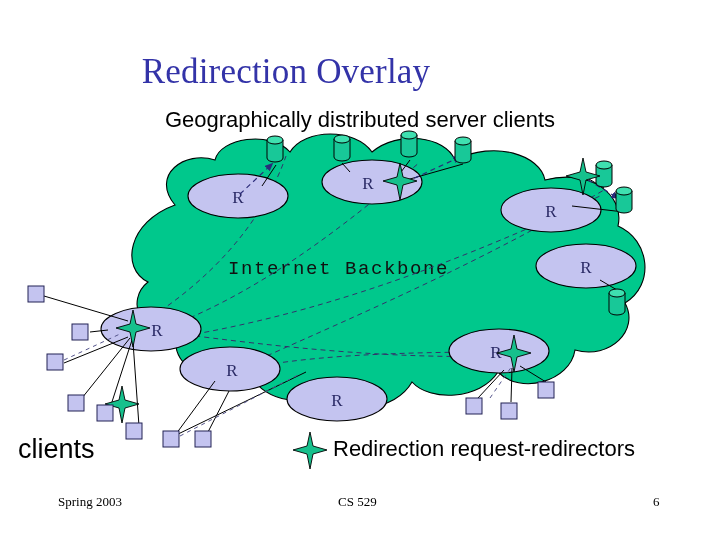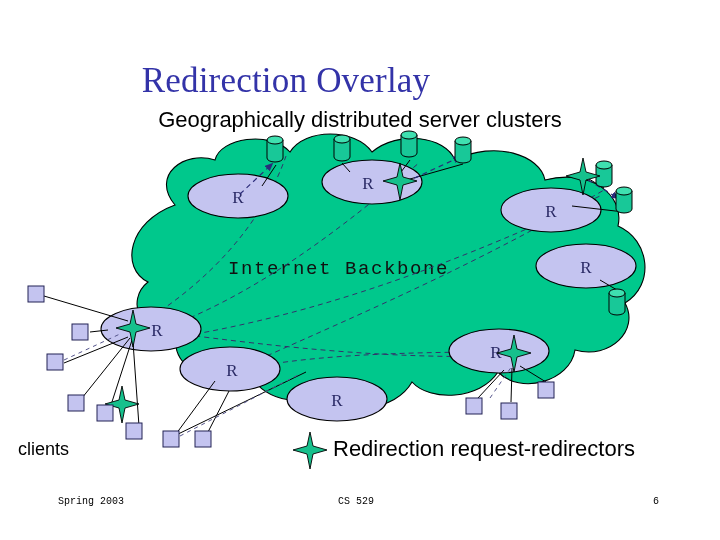--- a/index.html
+++ b/index.html
@@ -26,59 +26,58 @@
     left: 0;
     top: 52px;
     width: 572px;
     text-align: center;
     font-family: "Liberation Serif", serif;
     font-size: 35px;
     line-height: 40px;
     color: #3333a8;
     letter-spacing: 0.2px;
     white-space: nowrap;
-    margin-top: 9px;
   }
   #subtitle {
     position: absolute;
     left: 0;
     top: 107px;
     width: 720px;
     text-align: center;
     font-family: "Liberation Sans", sans-serif;
     font-size: 22px;
     line-height: 26px;
     color: #000000;
     white-space: nowrap;
   }
   #clients-label {
     position: absolute;
     left: 18px;
     top: 436px;
     font-family: "Liberation Sans", sans-serif;
-    font-size: 18px;
+    font-size: 27px;
     line-height: 26px;
     color: #000000;
     white-space: nowrap;
   }
   #redirectors-label {
     position: absolute;
     left: 333px;
     top: 436px;
     font-family: "Liberation Sans", sans-serif;
     font-size: 22px;
     line-height: 26px;
     color: #000000;
     white-space: nowrap;
   }
   .footer-text {
     position: absolute;
     top: 494px;
-    font-family: Liberation Mono, monospace;
-    font-size: 10px;
+    font-family: Liberation Serif, serif;
+    font-size: 13px;
     line-height: 16px;
     color: #000000;
     white-space: nowrap;
   }
   #footer-left  { left: 58px; }
   #footer-center{ left: 338px; }
   #footer-right { left: 653px; }
 
   #diagram {
     position: absolute;
@@ -262,21 +261,21 @@
       <rect x="195" y="431" width="16" height="16" fill="#c4c4f0" stroke="#222255" stroke-width="1"></rect>
       <rect x="466" y="398" width="16" height="16" fill="#c4c4f0" stroke="#222255" stroke-width="1"></rect>
       <rect x="501" y="403" width="16" height="16" fill="#c4c4f0" stroke="#222255" stroke-width="1"></rect>
       <rect x="538" y="382" width="16" height="16" fill="#c4c4f0" stroke="#222255" stroke-width="1"></rect>
     </g>
 
     <path d="M310,432 L313,446 L327,450 L313,454 L310,469 L307,454 L293,450 L307,446 Z" fill="#16c08c" stroke="#000000" stroke-width="0.9"></path>
   </svg>
 
   <div id="title">Redirection Overlay</div>
-  <div id="subtitle">Geographically distributed server clusters</div>
+  <div id="subtitle">Geographically distributed server clients</div>
 
   <div id="clients-label">clients</div>
   <div id="redirectors-label">Redirection request-redirectors</div>
 
   <div class="footer-text" id="footer-left">Spring 2003</div>
   <div class="footer-text" id="footer-center">CS 529</div>
   <div class="footer-text" id="footer-right">6</div>
 
 </div>
 

